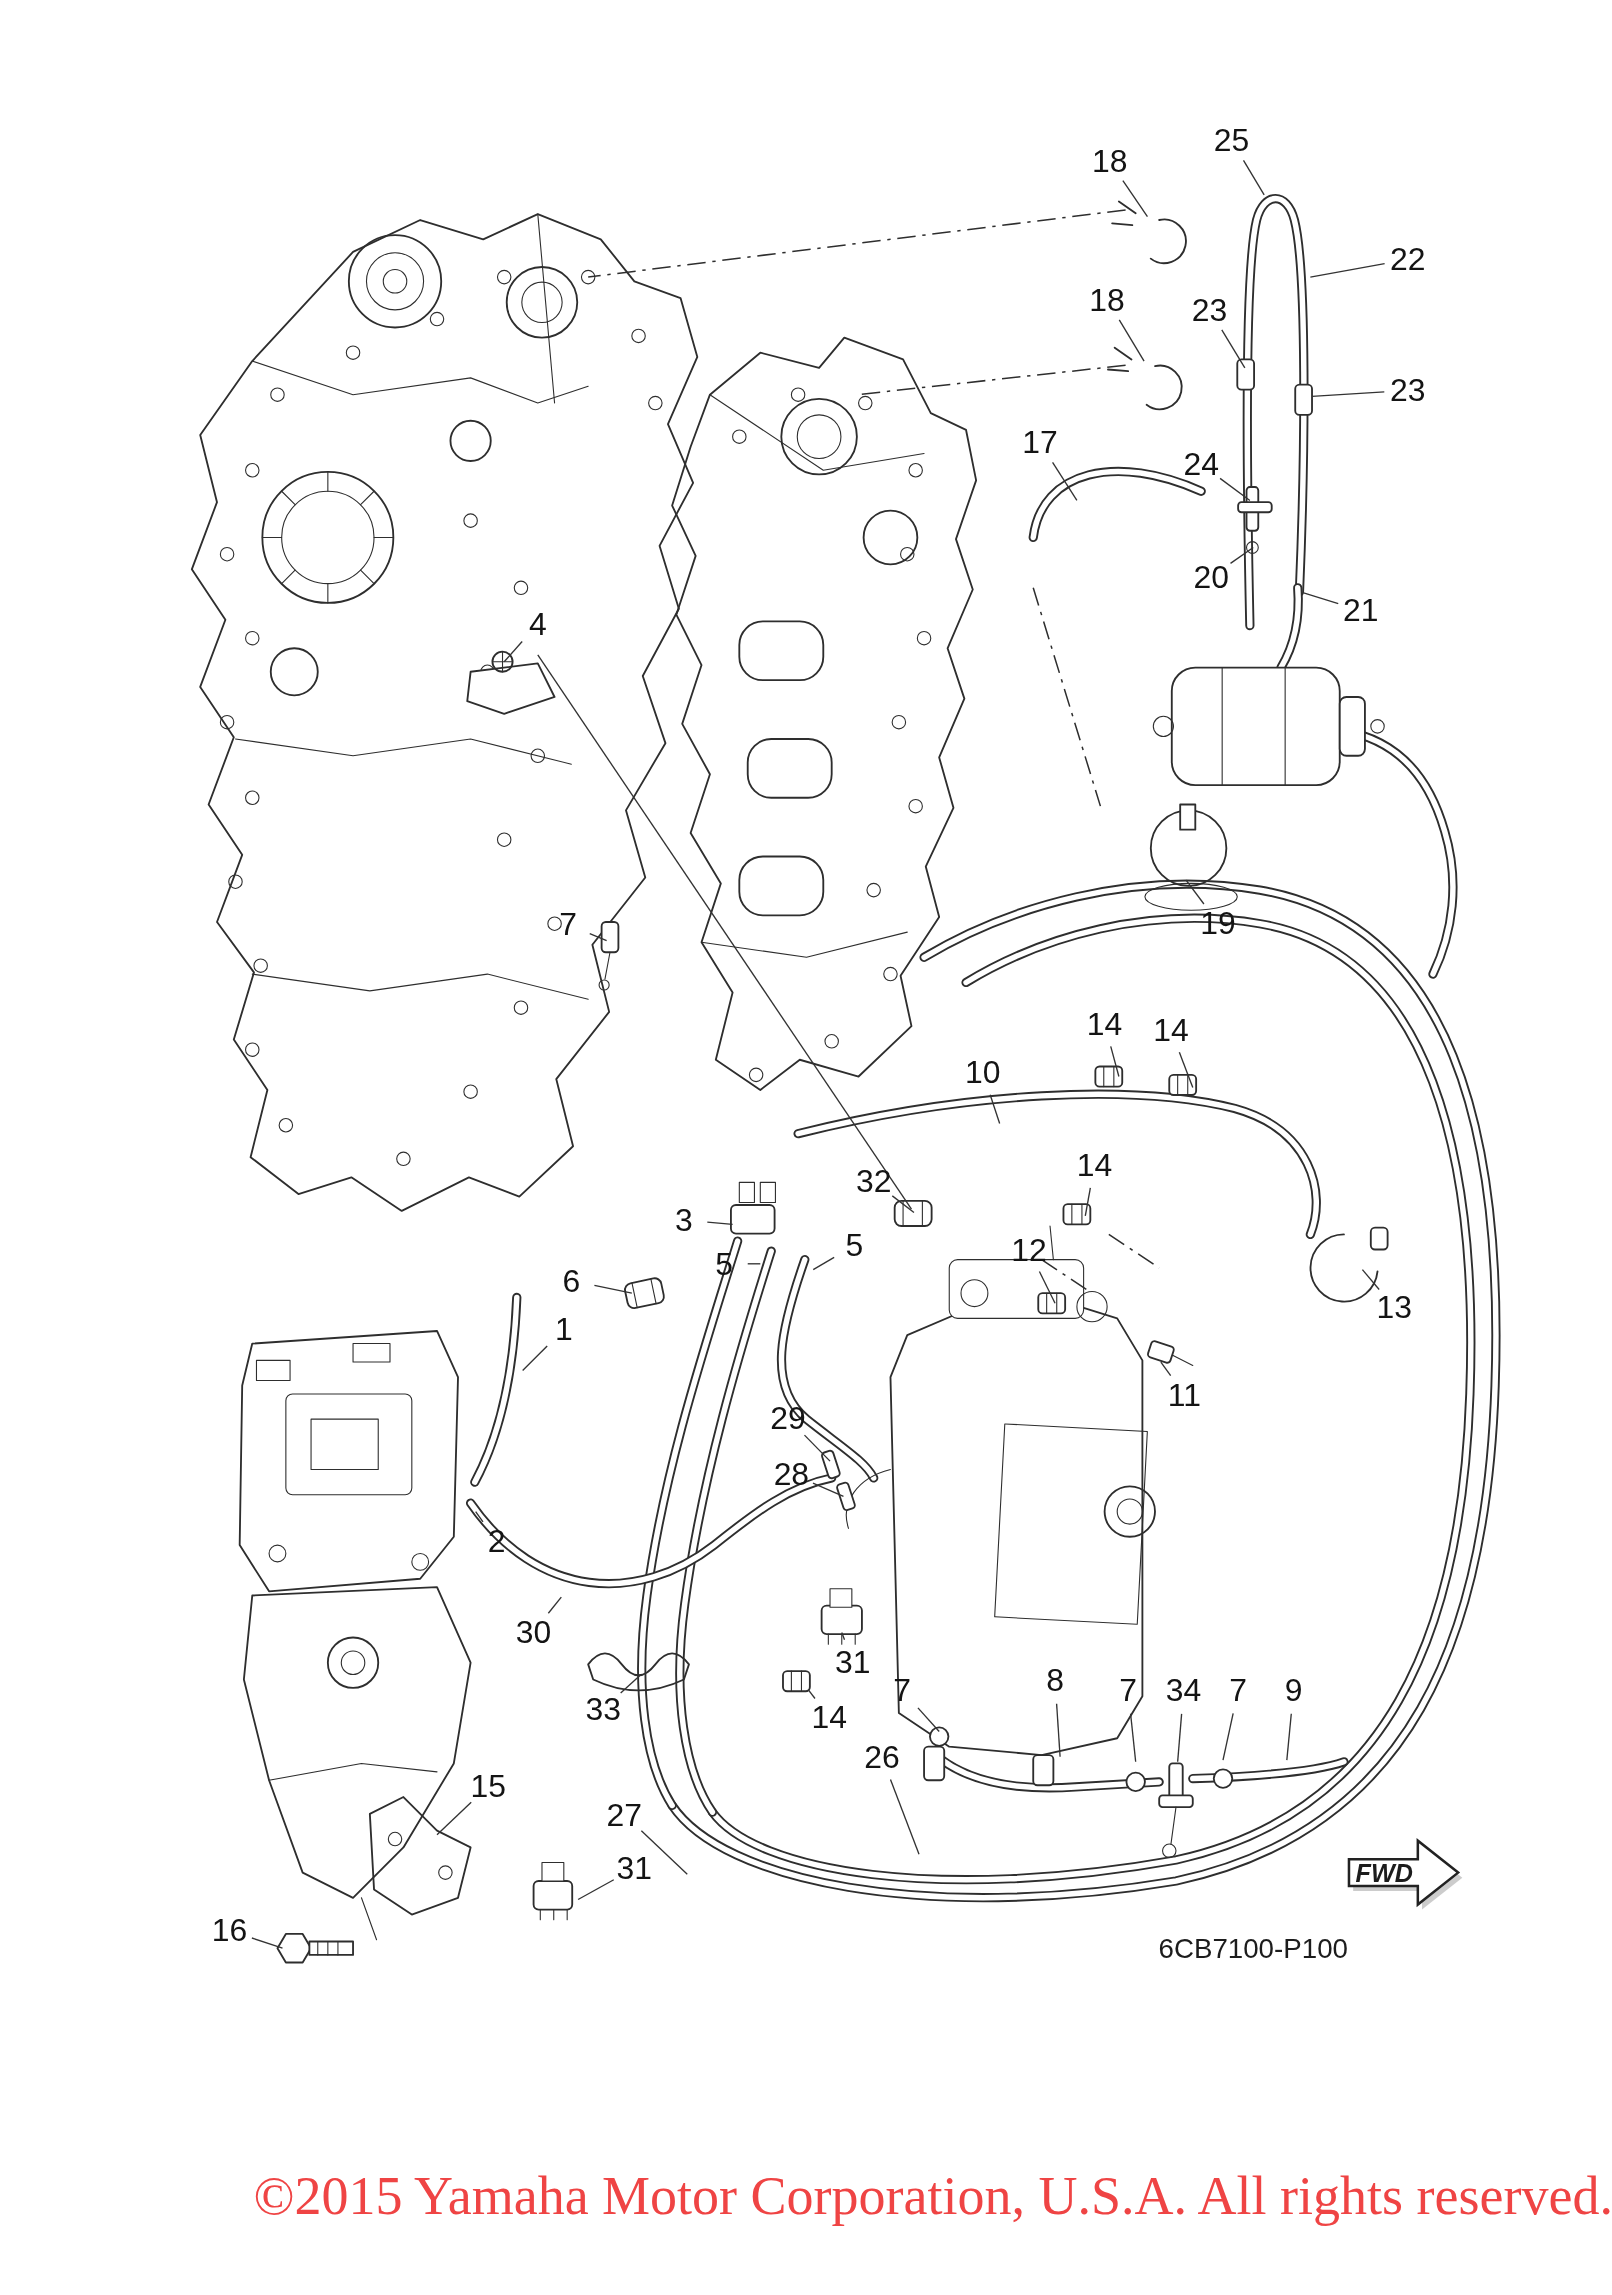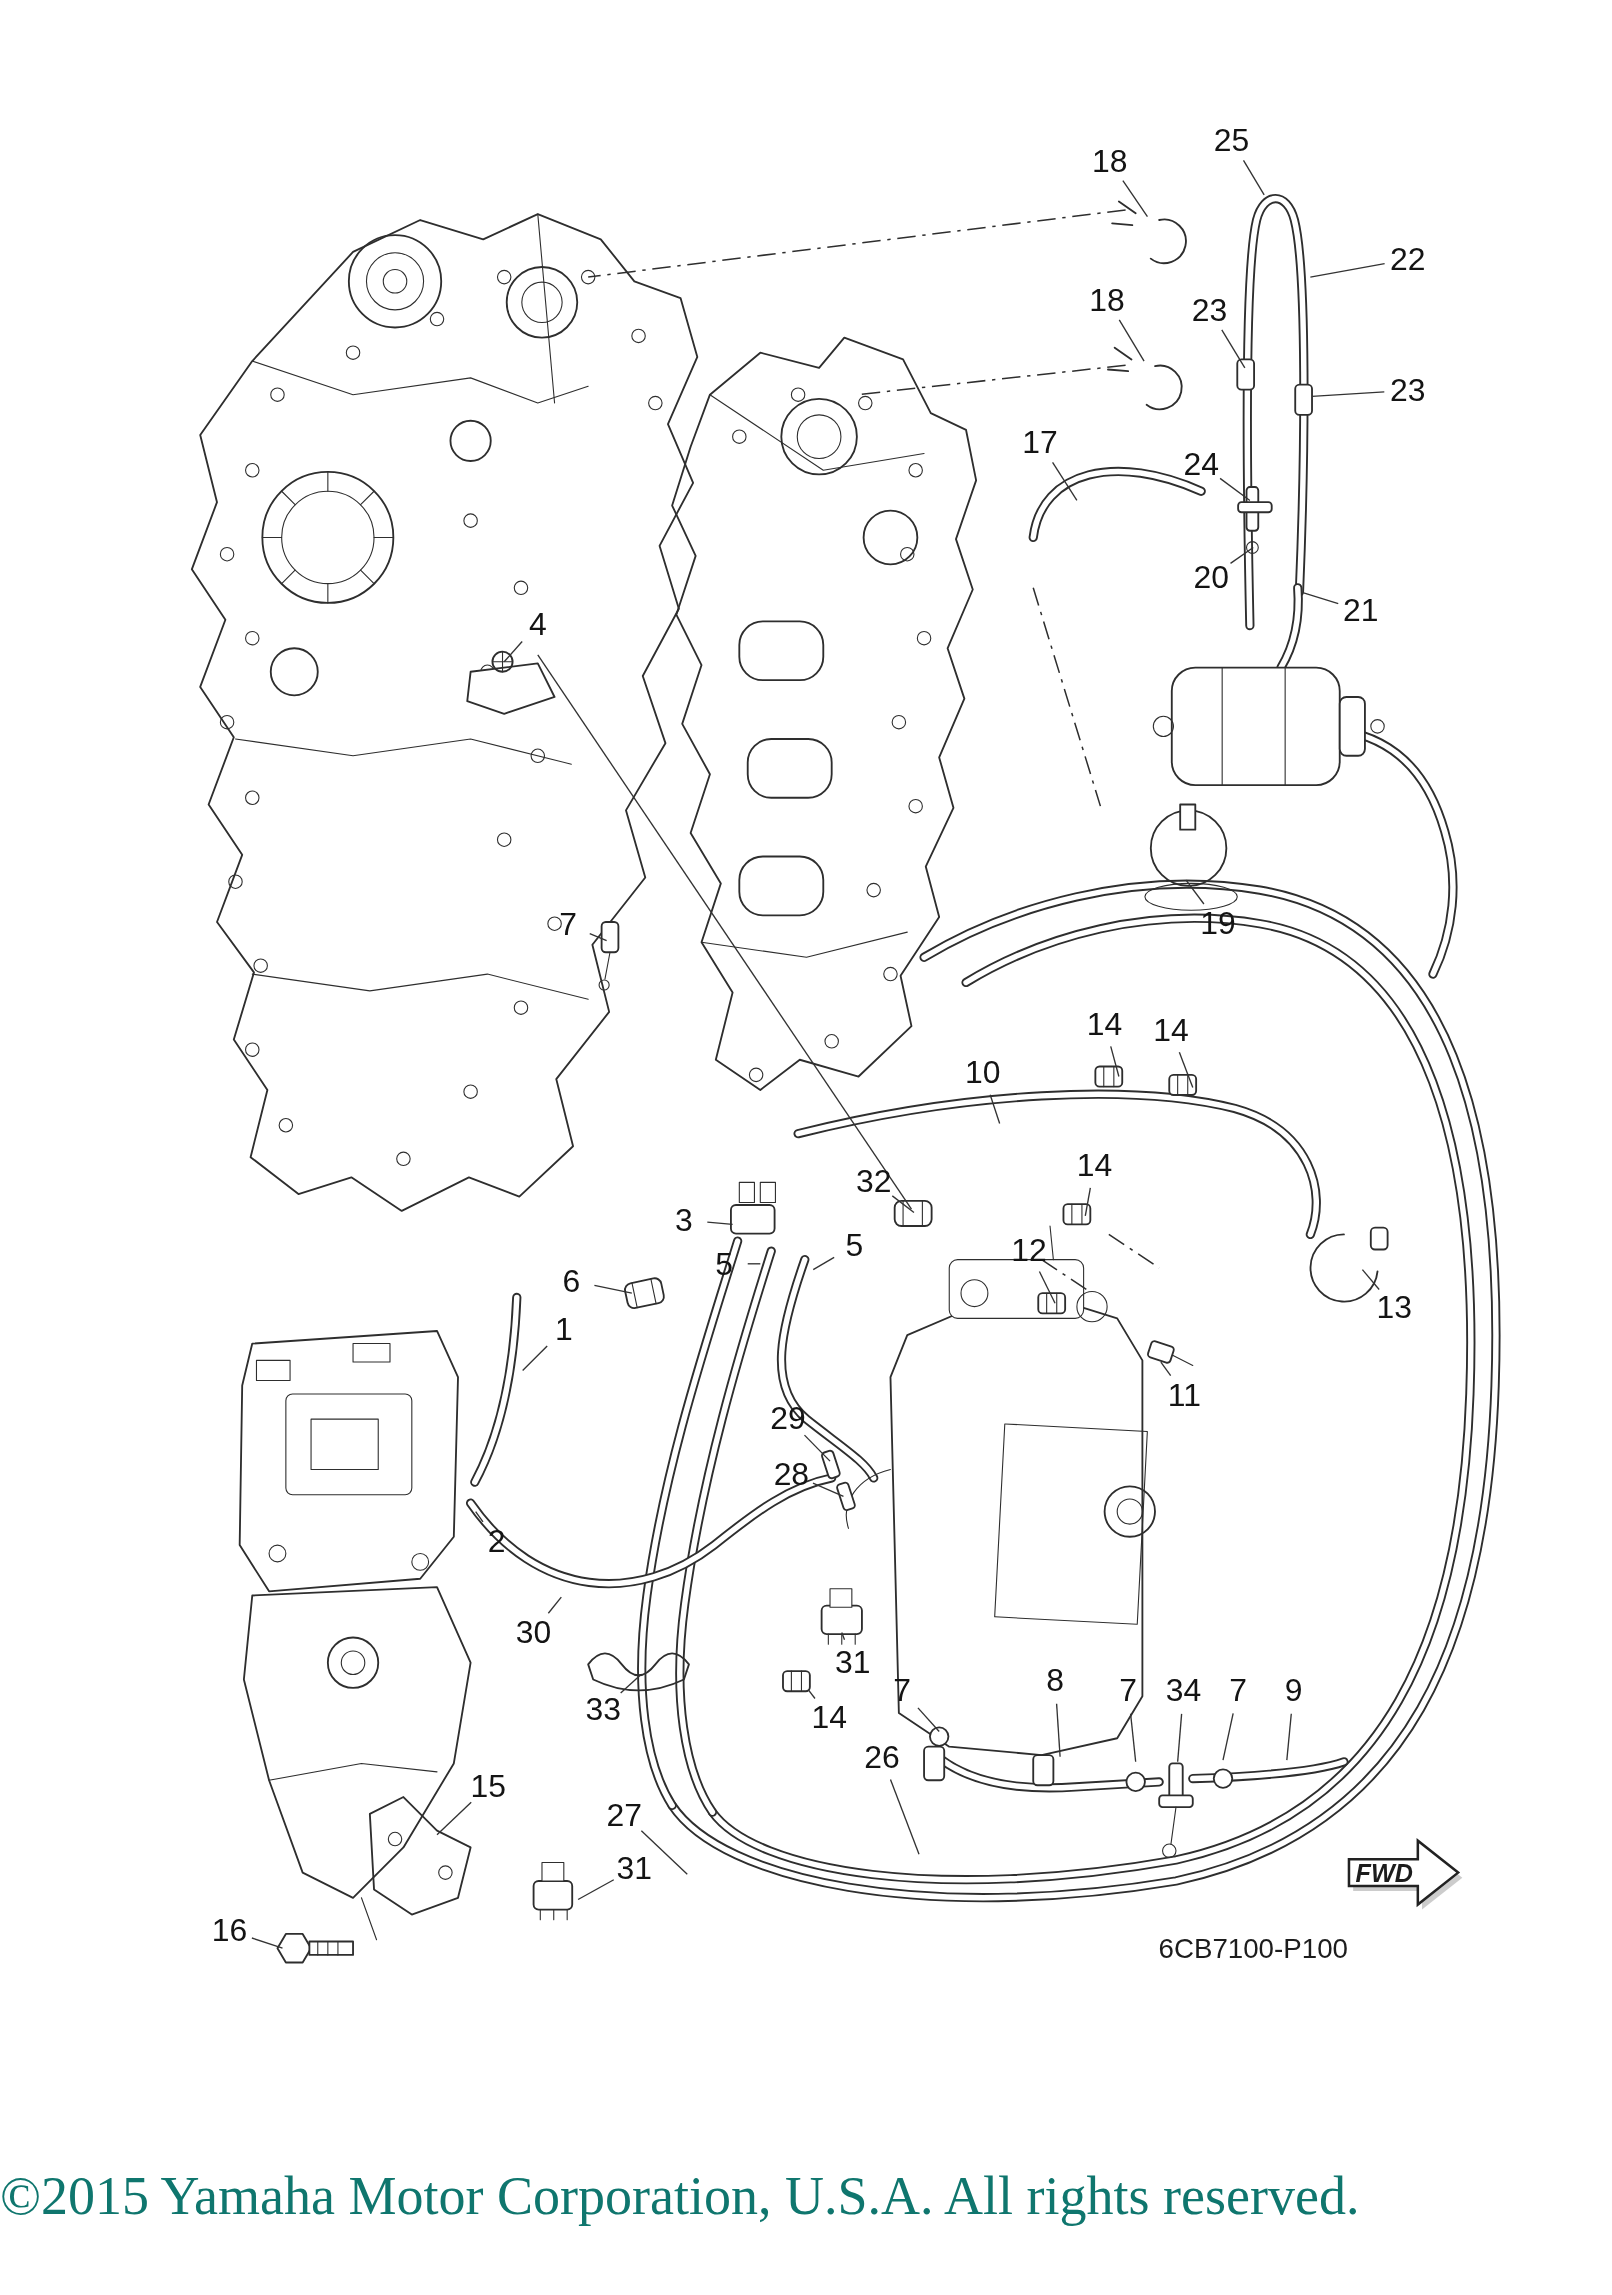--- a/index.html
+++ b/index.html
@@ -13,22 +13,22 @@
   .thin{stroke-width:1.3;}
   .fillw{fill:#ffffff;}
   .hose-o{stroke:#2e2e2e;stroke-width:11;fill:none;stroke-linecap:round;}
   .hose-i{stroke:#ffffff;stroke-width:6.5;fill:none;stroke-linecap:round;}
   .dash{stroke:#2e2e2e;stroke-width:1.8;fill:none;stroke-dasharray:22 8 4 8;}
   .leader{stroke:#333333;stroke-width:1.6;}
   .callout{font:38px "Liberation Sans", sans-serif;fill:#141414;text-anchor:middle;}
   .code-text{font:33px "Liberation Sans", sans-serif;fill:#1c1c1c;text-anchor:middle;}
   .fwd-text{font:italic bold 30px "Liberation Sans", sans-serif;fill:#1c1c1c;text-anchor:middle;}
   #copyright{
-    position:absolute;top:2165px;left:0;width:1613px;text-align:left;
-    font:54px "Liberation Serif", serif;color:#0f766e;letter-spacing:0px;
+    position:absolute;top:2165px;left:0;width:1613px;text-align:right;
+    font:54px "Liberation Serif", serif;color:#ef4444;letter-spacing:0px;
   }
 </style>
 </head>
 <body>
 
 <svg id="diagram-svg" width="1613" height="2295" viewBox="0 0 1920 2733" xmlns="http://www.w3.org/2000/svg">
 
   <g>
     <path class="ln" d="M420,300 L500,262 L575,285 L640,255 L715,285 L755,335 L810,355 L830,425 L795,505 L825,575 L785,650 L808,725 L765,805 L792,885 L745,965 L768,1045 L705,1125 L725,1205 L662,1285 L682,1365 L618,1425 L558,1402 L478,1442 L418,1402 L355,1422 L298,1378 L318,1298 L278,1238 L302,1158 L258,1098 L288,1018 L248,958 L278,878 L238,818 L268,738 L228,678 L258,598 L238,518 L300,430 Z"></path>
     <path class="ln thin" d="M300,430 L420,470 L560,450 L640,480 L700,460"></path>

